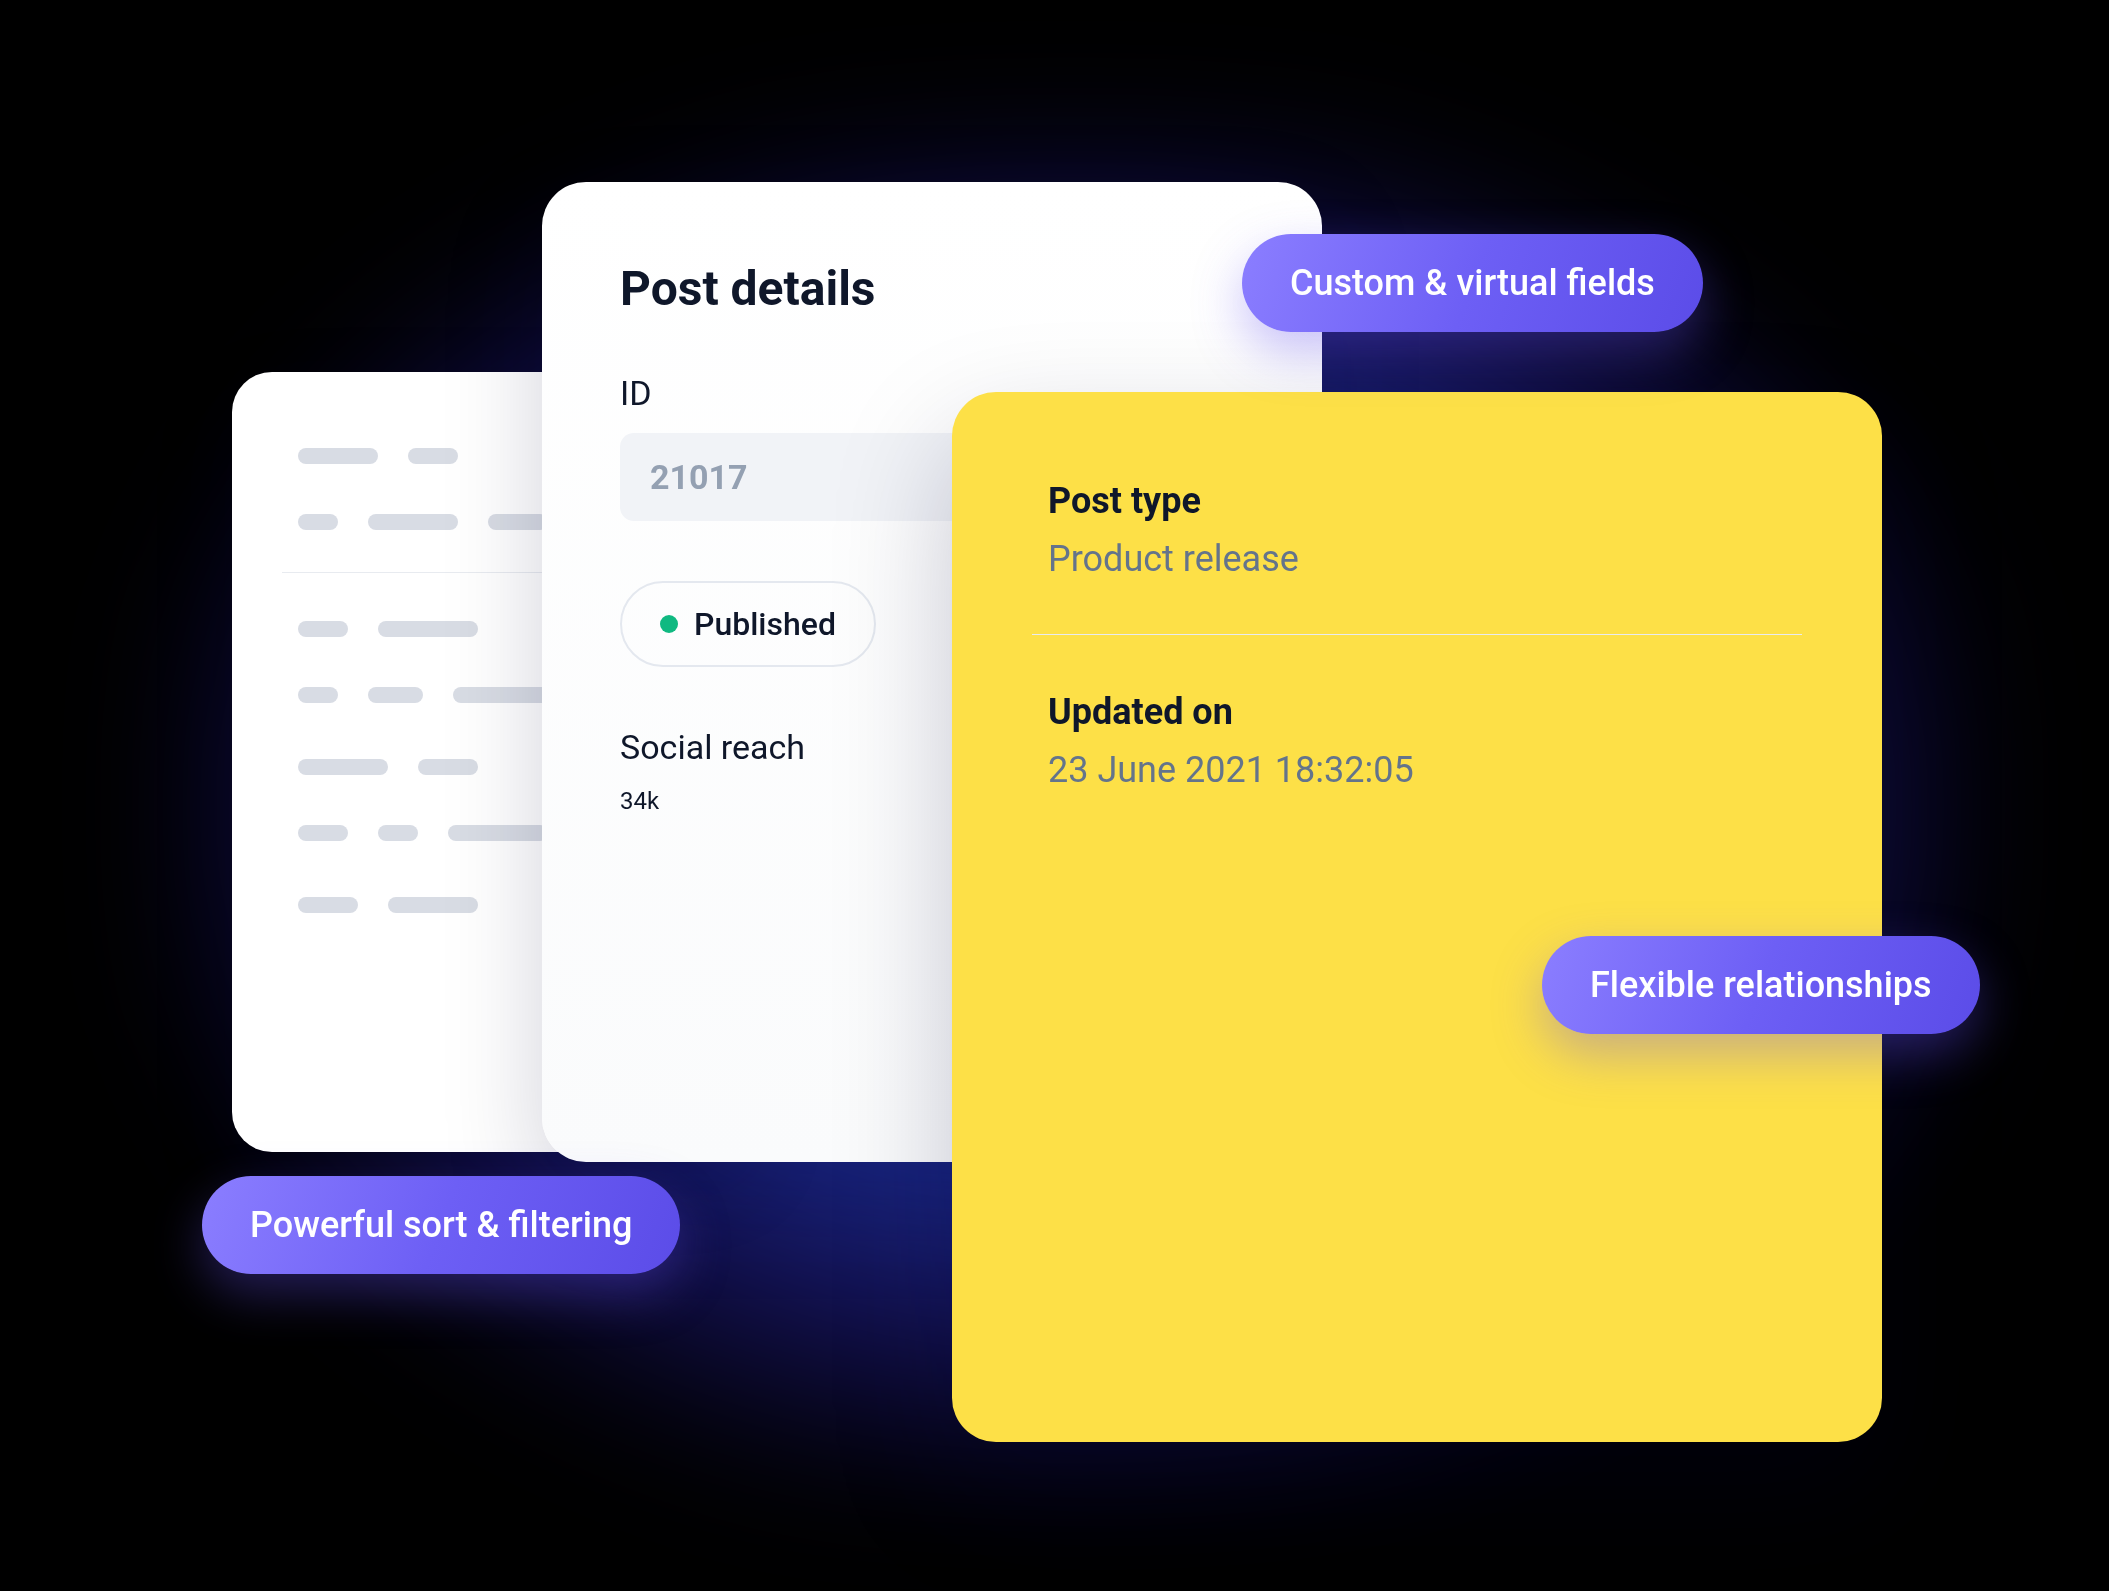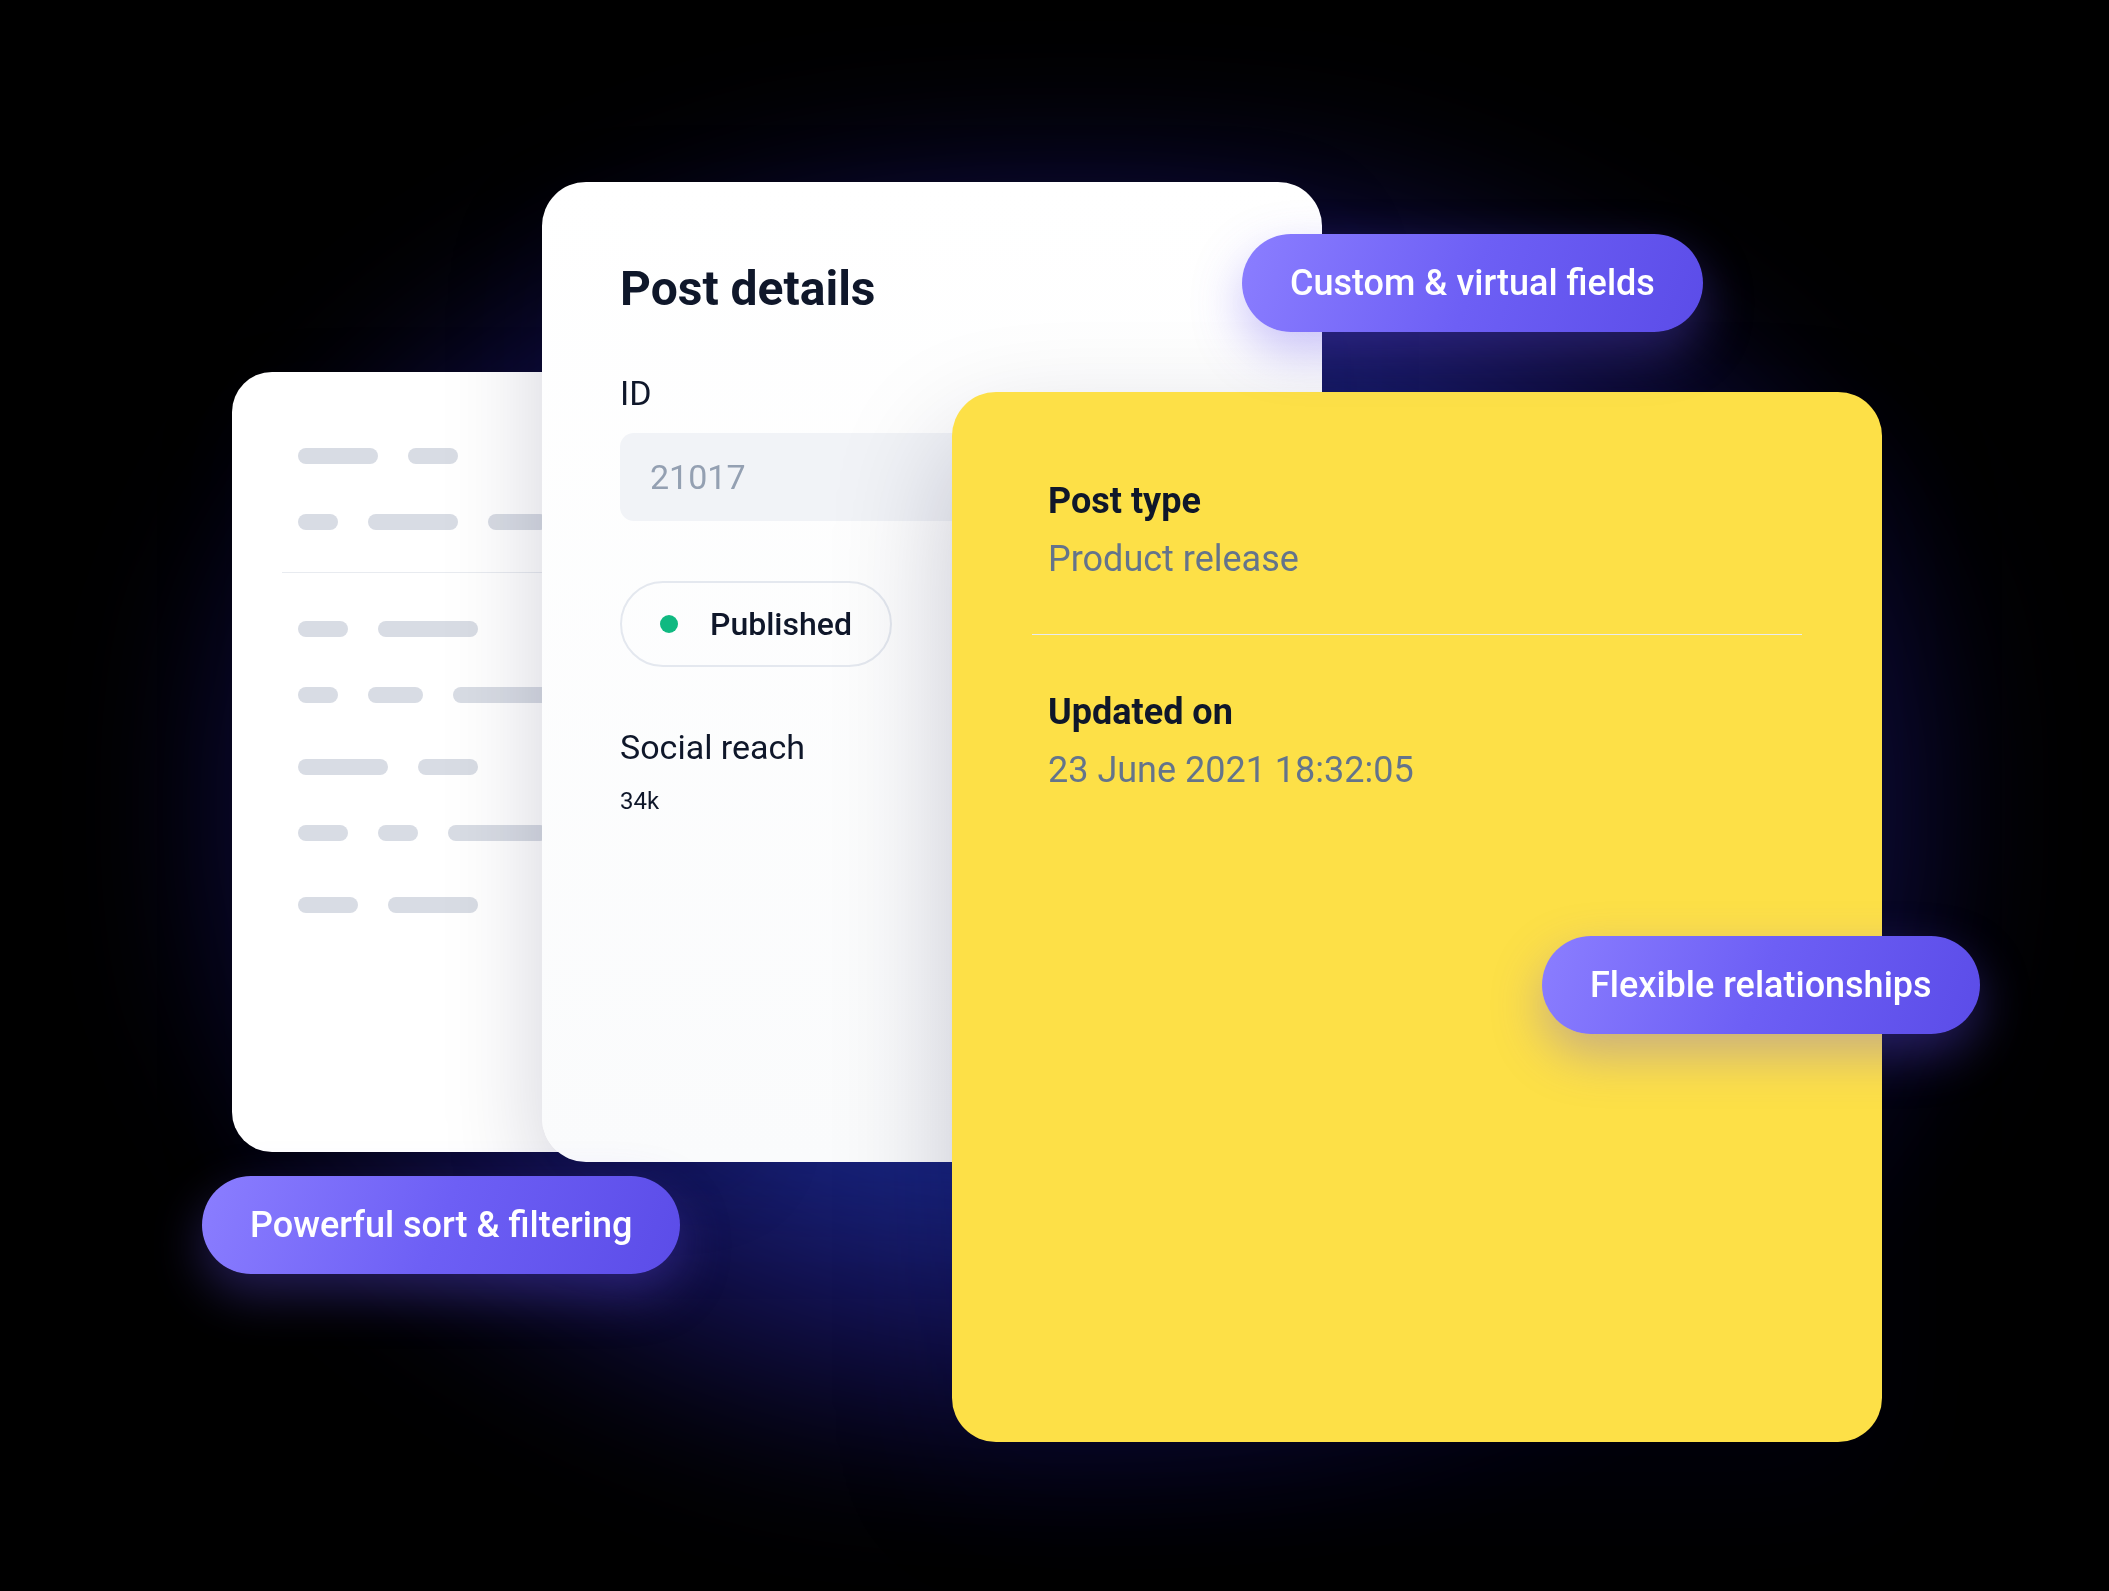--- a/index.html
+++ b/index.html
@@ -103,26 +103,26 @@
     }
     
     .field-input {
       background: #f1f3f7;
       border-radius: 14px;
       padding: 24px 30px;
       font-size: 34px;
       color: #94a0b2;
       margin-bottom: 52px;
       width: 100%;
+      font-weight: bold;
     }
     
     .status-pill {
       display: inline-flex;
       align-items: center;
-      gap: 16px;
       border: 2.5px solid #e4e8ef;
       border-radius: 999px;
       padding: 14px 30px;
       margin-bottom: 52px;
     }
     
     .status-dot {
       width: 18px;
       height: 18px;
       border-radius: 50%;

